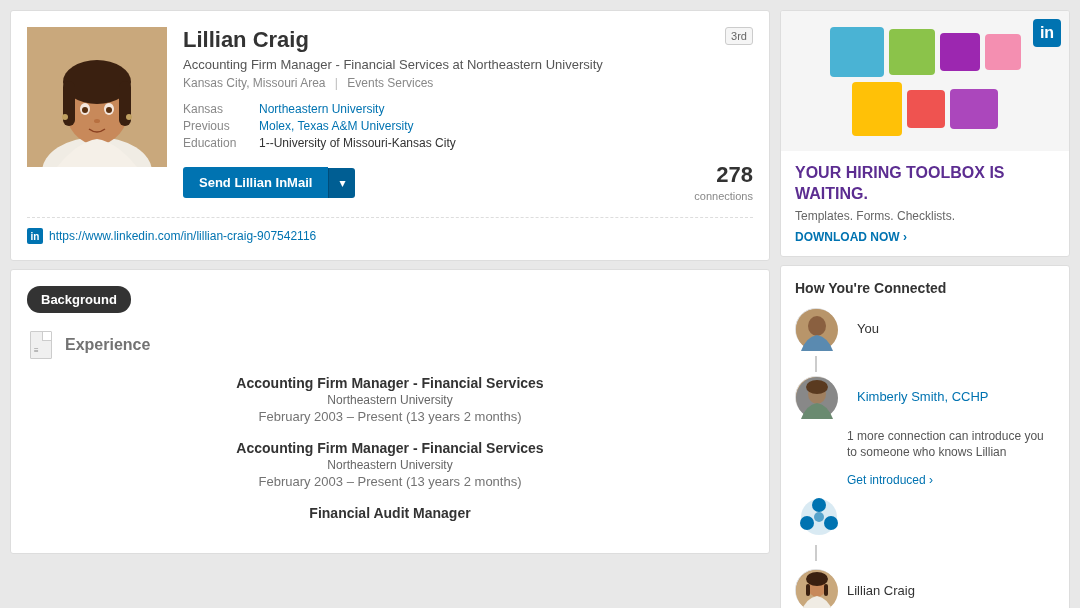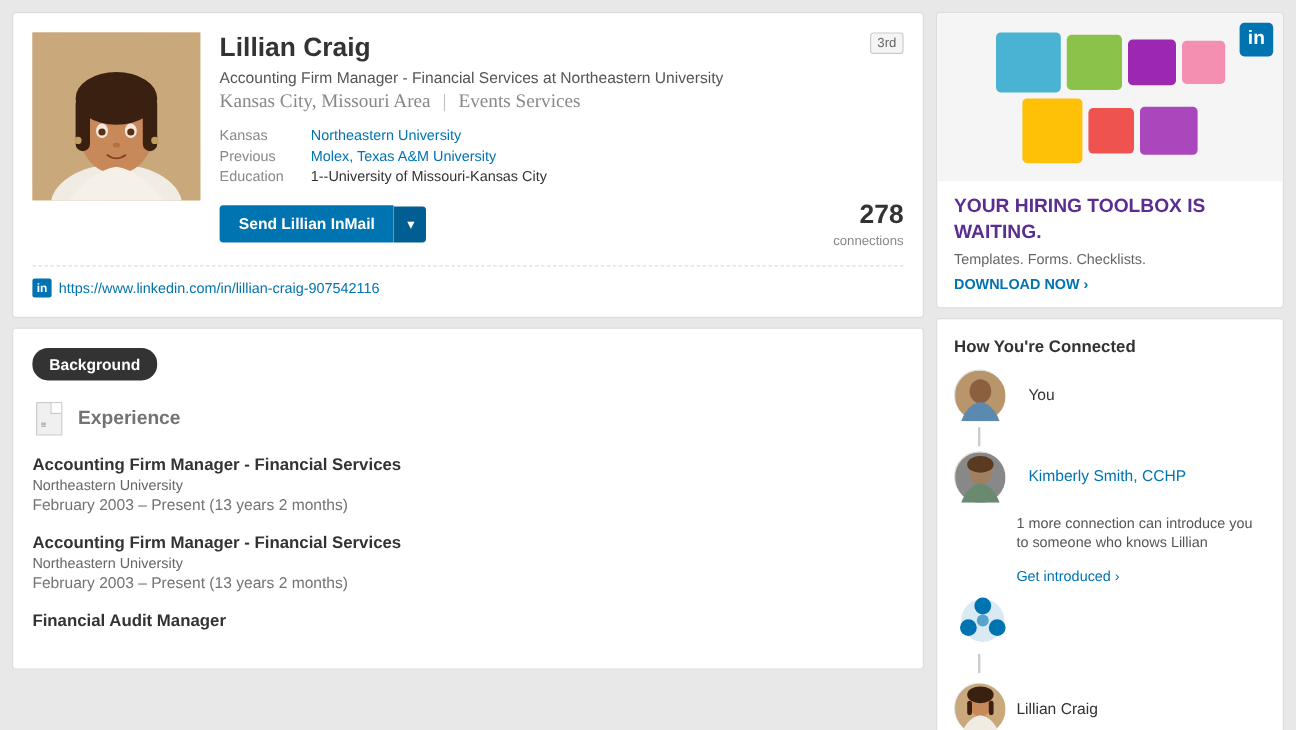--- a/index.html
+++ b/index.html
@@ -68,24 +68,23 @@
       font-weight: bold;
       color: #333;
       margin-bottom: 4px;
     }
     .profile-headline {
       font-size: 13px;
       color: #555;
       margin-bottom: 4px;
     }
     .profile-location {
-      font-size: 16px;
+      font-size: 12px;
       color: #888;
       margin-bottom: 12px;
-      font-family: Liberation Serif, serif;
     }
     .profile-location .separator {
       margin: 0 6px;
       color: #bbb;
     }
     .profile-details {
       margin-bottom: 12px;
     }
     .detail-row {
       display: flex;
@@ -230,20 +229,21 @@
       color: #888;
     }
     .exp-section-label {
       font-size: 16px;
       font-weight: bold;
       color: #737373;
     }
     .job-entry {
       margin-bottom: 16px;
       padding-left: 0;
+      text-align: center;
     }
     .job-title {
       font-size: 14px;
       font-weight: bold;
       color: #333;
       margin-bottom: 2px;
     }
     .job-company {
       font-size: 12px;
       color: #666;

